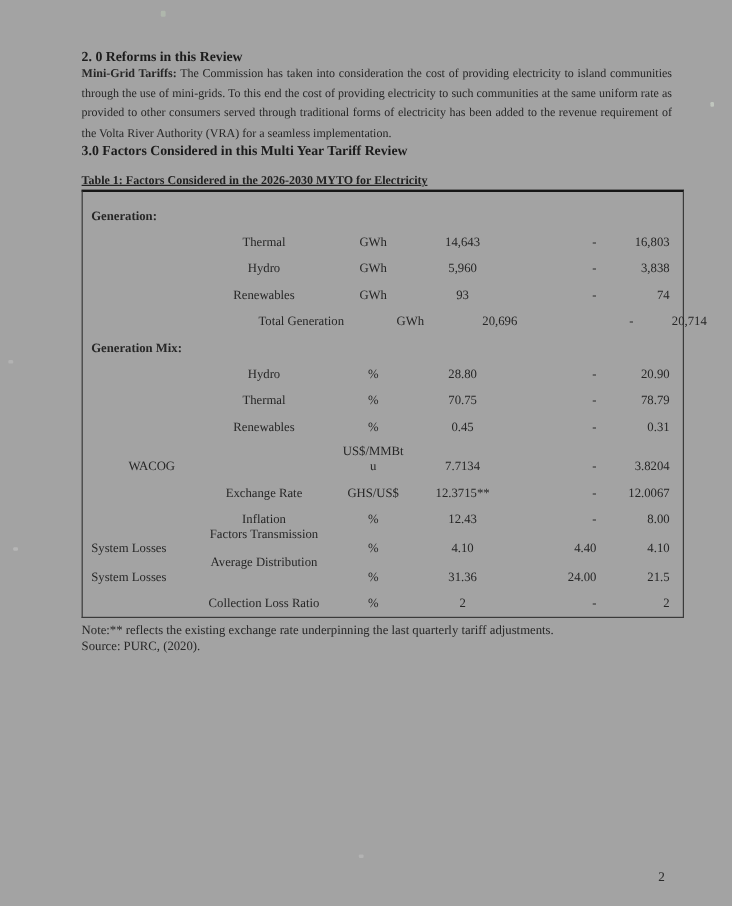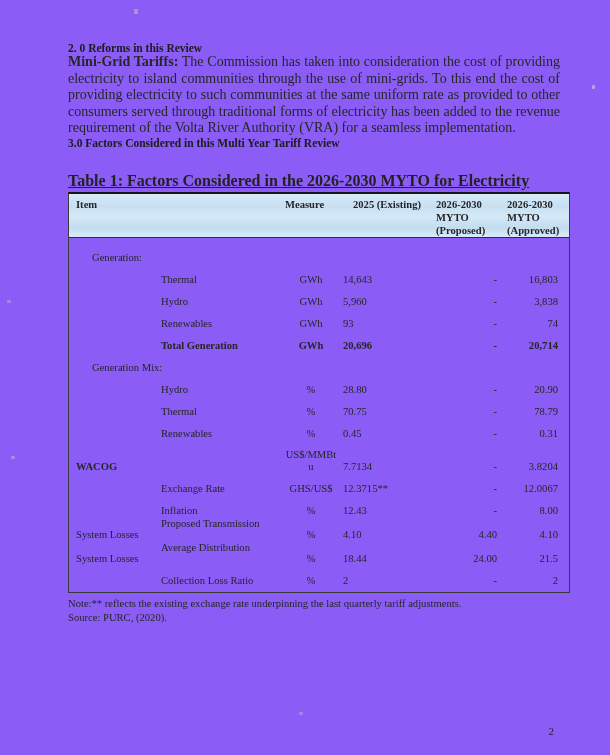--- a/index.html
+++ b/index.html
@@ -1,29 +1,29 @@
 <!DOCTYPE html>
 <html><head>
 <meta charset="utf-8">
 <style>
   html,body{margin:0;padding:0;background:#ffffff;}
   .page{
     position:relative;
     width:610px;height:755px;
-    background:#8b5cf6;
+    background:#a3a3a3;
     font-family:"Liberation Serif","DejaVu Serif",serif;
     color:#222;
     overflow:hidden;
   }
   .content{position:absolute;left:68px;top:42px;width:492px;}
   h2.sec{font-size:11.5px;margin:0;font-weight:bold;color:#1c1c1c;}
-  p.body{font-size:14px;line-height:16.6px;margin:0;text-align:justify;color:#262626;}
+  p.body{font-size:10px;line-height:16.6px;margin:0;text-align:justify;color:#262626;}
   .gap-sm{margin-top:6px;}
   .gap-md{margin-top:15px;}
-  .tbl-title{font-size:16px;font-weight:bold;margin-top:23px;margin-bottom:2px;}
+  .tbl-title{font-size:10px;font-weight:bold;margin-top:13px;margin-bottom:2px;}
   .tbl-title span{text-decoration:underline;}
 
   
   .tbl{
     width:500px;
     border:1px solid #3a3a3a;
     border-top:2.5px solid #161616;
     font-size:10.6px;
     color:#262626;
   }
@@ -48,33 +48,33 @@
     grid-template-columns:92px 118px 64px 91px 70px 65px;
     align-items:end;
     line-height:12.5px;
   }
   .trow.item{height:22px;}
   .trow.group{height:22px;grid-template-columns:1fr;}
   .trow.group.spacer{height:28px;}
   .trow.wacog{height:33px;}
   .trow.twoline{height:24px;grid-template-rows:11px 13px;}
   .trow .c1{padding-left:7px;}
-  .trow .c2{padding-left:0px;}
+  .trow .c2{padding-left:0px;text-align:center;}
   .trow .c3{text-align:center;white-space:pre-line;}
-  .trow .c4{text-align:left;padding-right:6px;}
+  .trow .c4{text-align:center;padding-right:6px;}
   .trow .c5{text-align:right;padding-right:7px;}
   .trow .c6{text-align:right;padding-right:11px;}
   .trow.twoline .c1{grid-area:2/1;margin-top:24px;}
   .trow.twoline .c2{grid-area:1/2;align-self:start;}
   .trow.twoline .c3{grid-area:2/3;}
   .trow.twoline .c4{grid-area:2/4;}
   .trow.twoline .c5{grid-area:2/5;}
   .trow.twoline .c6{grid-area:2/6;}
-  .trow .group-label{font-weight:normal;padding-left:7px;margin-left:16px;}
-  .bold{font-weight:bold;}
+  .trow .group-label{font-weight:bold;padding-left:7px;}
+  .bold{font-weight:normal;margin-left:31px;}
 
   .note-line{font-size:10.6px;line-height:14px;margin:0;color:#262626;}
   .note-block{margin-top:4px;}
   .page-num{
     position:absolute;right:56px;bottom:18px;
     font-size:11px;color:#2a2a2a;
   }
   
   .speck{position:absolute;border-radius:1px;}
   .sp1{left:134px;top:9px;width:4px;height:5px;background:#b9c9b4;opacity:.55;}
@@ -95,27 +95,20 @@
 
   <div class="content">
     <h2 class="sec">2. 0 Reforms in this Review</h2>
     <p class="body"><b>Mini-Grid Tariffs:</b><span> The Commission has taken into consideration the cost of providing electricity to island communities through the use of mini-grids. To this end the cost of providing electricity to such communities at the same uniform rate as provided to other consumers served through traditional forms of electricity has been added to the revenue requirement of the Volta River Authority (VRA) for a seamless implementation.</span></p>
 
     <h2 class="sec gap-md">3.0 Factors Considered in this Multi Year Tariff Review</h2>
 
     <div class="tbl-title"><span>Table 1: Factors Considered in the 2026-2030 MYTO for Electricity</span></div>
 
     <div class="tbl">
-      <div class="thead" id="thead">
-          <div class="hc h1">Item</div>
-          <div class="hc h2">Measure</div>
-          <div class="hc h3">2025 (Existing)</div>
-          <div class="hc h4">2026-2030 MYTO (Proposed)</div>
-          <div class="hc h5">2026-2030 MYTO (Approved)</div>
-        </div>
       <div class="tbody" id="tbody">
           <div class="trow group">
             <div class="group-label">Generation:</div>
           </div>
           <div class="trow item">
             <div class="c1"></div>
             <div class="c2">Thermal</div>
             <div class="c3">GWh</div>
             <div class="c4">14,643</div>
             <div class="c5">-</div>
@@ -192,31 +185,31 @@
           <div class="trow item">
             <div class="c1"></div>
             <div class="c2">Inflation</div>
             <div class="c3">%</div>
             <div class="c4">12.43</div>
             <div class="c5">-</div>
             <div class="c6">8.00</div>
           </div>
           <div class="trow twoline">
             <div class="c1">System Losses</div>
-            <div class="c2">Proposed Transmission</div>
+            <div class="c2">Factors Transmission</div>
             <div class="c3">%</div>
             <div class="c4">4.10</div>
             <div class="c5">4.40</div>
             <div class="c6">4.10</div>
           </div>
           <div class="trow twoline">
             <div class="c1">System Losses</div>
             <div class="c2">Average Distribution</div>
             <div class="c3">%</div>
-            <div class="c4">18.44</div>
+            <div class="c4">31.36</div>
             <div class="c5">24.00</div>
             <div class="c6">21.5</div>
           </div>
           <div class="trow item">
             <div class="c1"></div>
             <div class="c2">Collection Loss Ratio</div>
             <div class="c3">%</div>
             <div class="c4">2</div>
             <div class="c5">-</div>
             <div class="c6">2</div>

